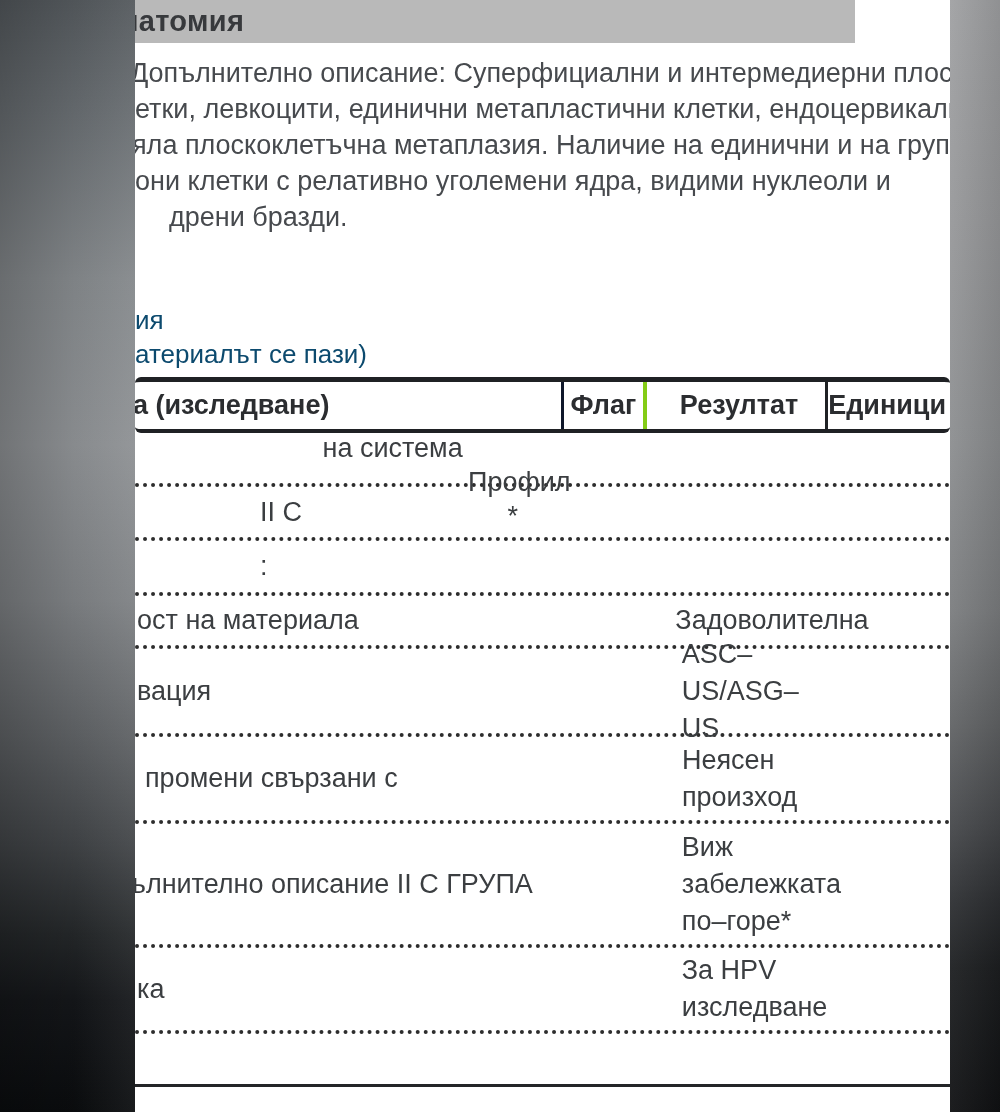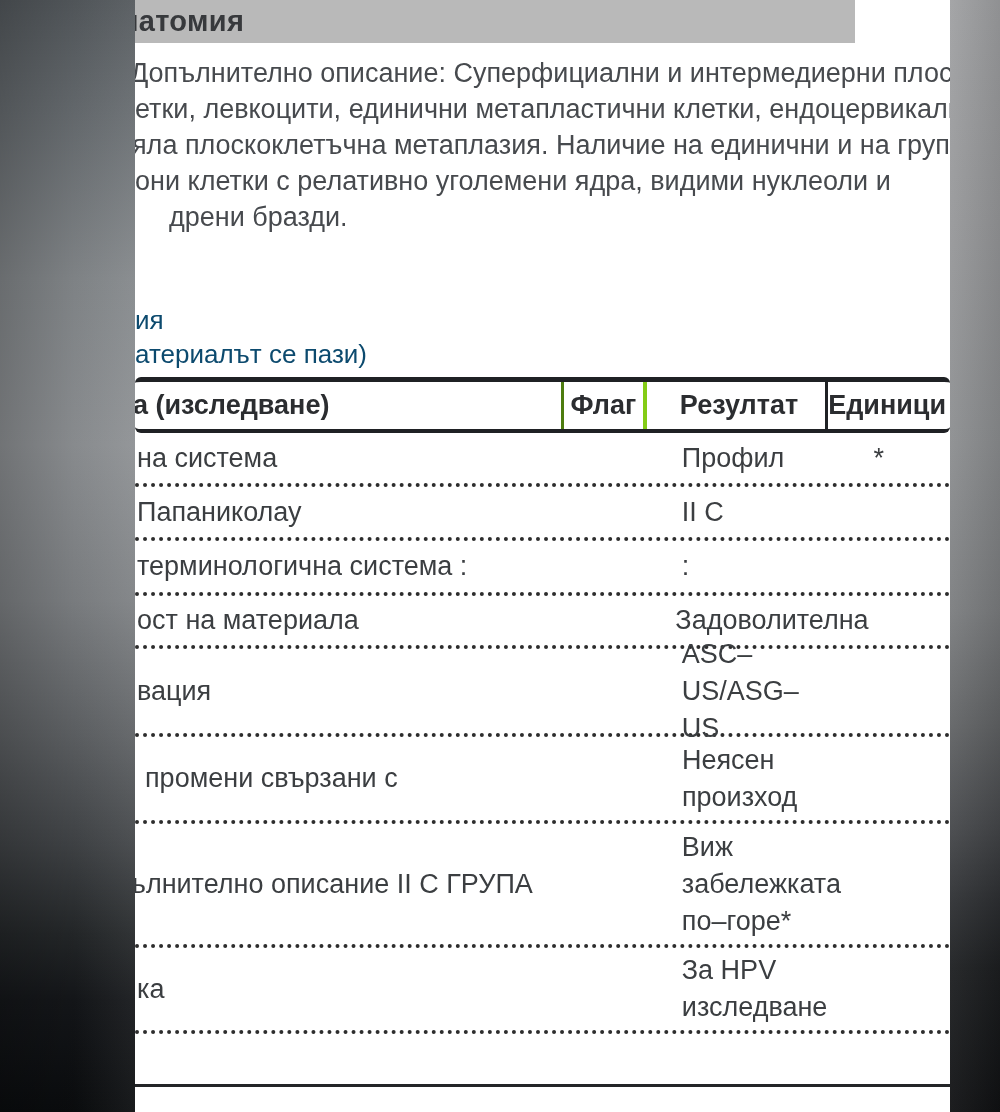--- a/index.html
+++ b/index.html
@@ -47,26 +47,26 @@
 
   
   .tbl{margin-top:6px;font-size:27px;color:#3b3e41;}
   .thead{
     display:flex;box-sizing:border-box;height:56px;
     border-top:5px solid #1f2124;border-bottom:4px solid #1f2124;
     font-weight:bold;color:#2b2d30;border-radius:6px;
   }
   .th{display:flex;align-items:center;box-sizing:border-box;white-space:nowrap;}
   .th-name{width:444px;padding-left:2px;text-indent:-4px;}
-  .th-flag{width:85px;border-left:3px solid #4d7c0f;justify-content:center;}
+  .th-flag{width:85px;border-left:3px solid #0f172a;justify-content:center;}
   .th-result{width:189px;border-left:4px solid #84cc16;justify-content:flex-end;padding-right:27px;}
   .th-unit{width:130px;border-left:3px solid #1f2124;overflow:visible;}
 
   .tr{display:flex;align-items:center;box-sizing:border-box;border-bottom:4px dotted #2d2d2d;}
-  .r1{height:54px;}.r2{height:54px;}.r3{height:55px;}.r4{height:53px;}
+  .r1{height:54px;flex-direction:column;}.r2{height:54px;}.r3{height:55px;}.r4{height:53px;}
   .r5{height:88px;}.r6{height:87px;}.r7{height:124px;}.r8{height:86px;}
   .td{box-sizing:border-box;}
   .td-name{width:444px;white-space:nowrap;padding-left:2px;}
   .td-name-indent{padding-left:10px;}
   .td-name-cut{text-indent:-8px;}
   .td-flag{width:85px;}
   .td-result{width:189px;text-align:left;padding-right:13px;white-space:pre-line;line-height:37px;margin-left:40px;}
   .td-unit{width:90px;padding-left:10px;white-space:nowrap;}
 
   .spacer{height:50px;border-bottom:3px solid #232528;}
@@ -105,28 +105,26 @@
       </div>
 
       <div class="tr r1">
         <div class="td td-name">на система</div>
         <div class="td td-flag"></div>
         <div class="td td-result">Профил</div>
         <div class="td td-unit">*</div>
       </div>
 
       <div class="tr r2">
-        <div class="td td-name">Папаниколау</div>
         <div class="td td-flag"></div>
         <div class="td td-result">II C</div>
         <div class="td td-unit"></div>
       </div>
 
       <div class="tr r3">
-        <div class="td td-name">терминологична система :</div>
         <div class="td td-flag"></div>
         <div class="td td-result">:</div>
         <div class="td td-unit"></div>
       </div>
 
       <div class="tr r4">
         <div class="td td-name">ост на материала</div>
         <div class="td td-flag"></div>
         <div class="td td-result">Задоволителна</div>
         <div class="td td-unit"></div>

